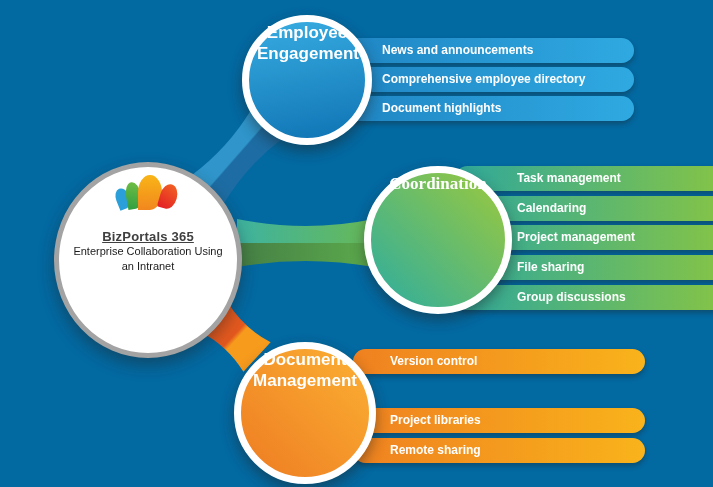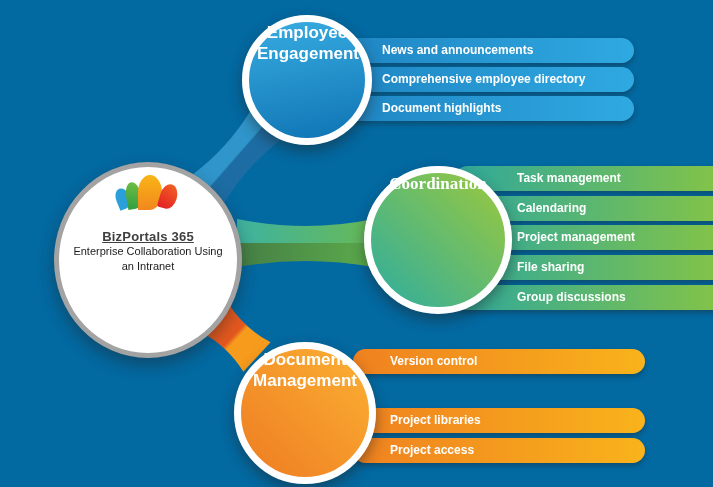--- a/index.html
+++ b/index.html
@@ -97,21 +97,21 @@
   <div class="pill pill-blue" style="top:96px">Document highlights</div>
 
   <div class="pill pill-green" style="top:166px">Task management</div>
   <div class="pill pill-green" style="top:196px">Calendaring</div>
   <div class="pill pill-green" style="top:225px">Project management</div>
   <div class="pill pill-green" style="top:255px">File sharing</div>
   <div class="pill pill-green" style="top:285px">Group discussions</div>
 
   <div class="pill pill-orange" style="top:341px">Version control</div>
   <div class="pill pill-orange" style="top:400px">Project libraries</div>
-  <div class="pill pill-orange" style="top:430px">Project access</div>
+  <div class="pill pill-orange" style="top:430px">Remote sharing</div>
 
   <div class="branch-circle circle-employee">
     <div class="lbl">Employee Engagement</div>
   </div>
   <div class="branch-circle circle-coordination">
     <div class="lbl">Coordination</div>
   </div>
   <div class="branch-circle circle-document">
     <div class="lbl">Document Management</div>
   </div>

